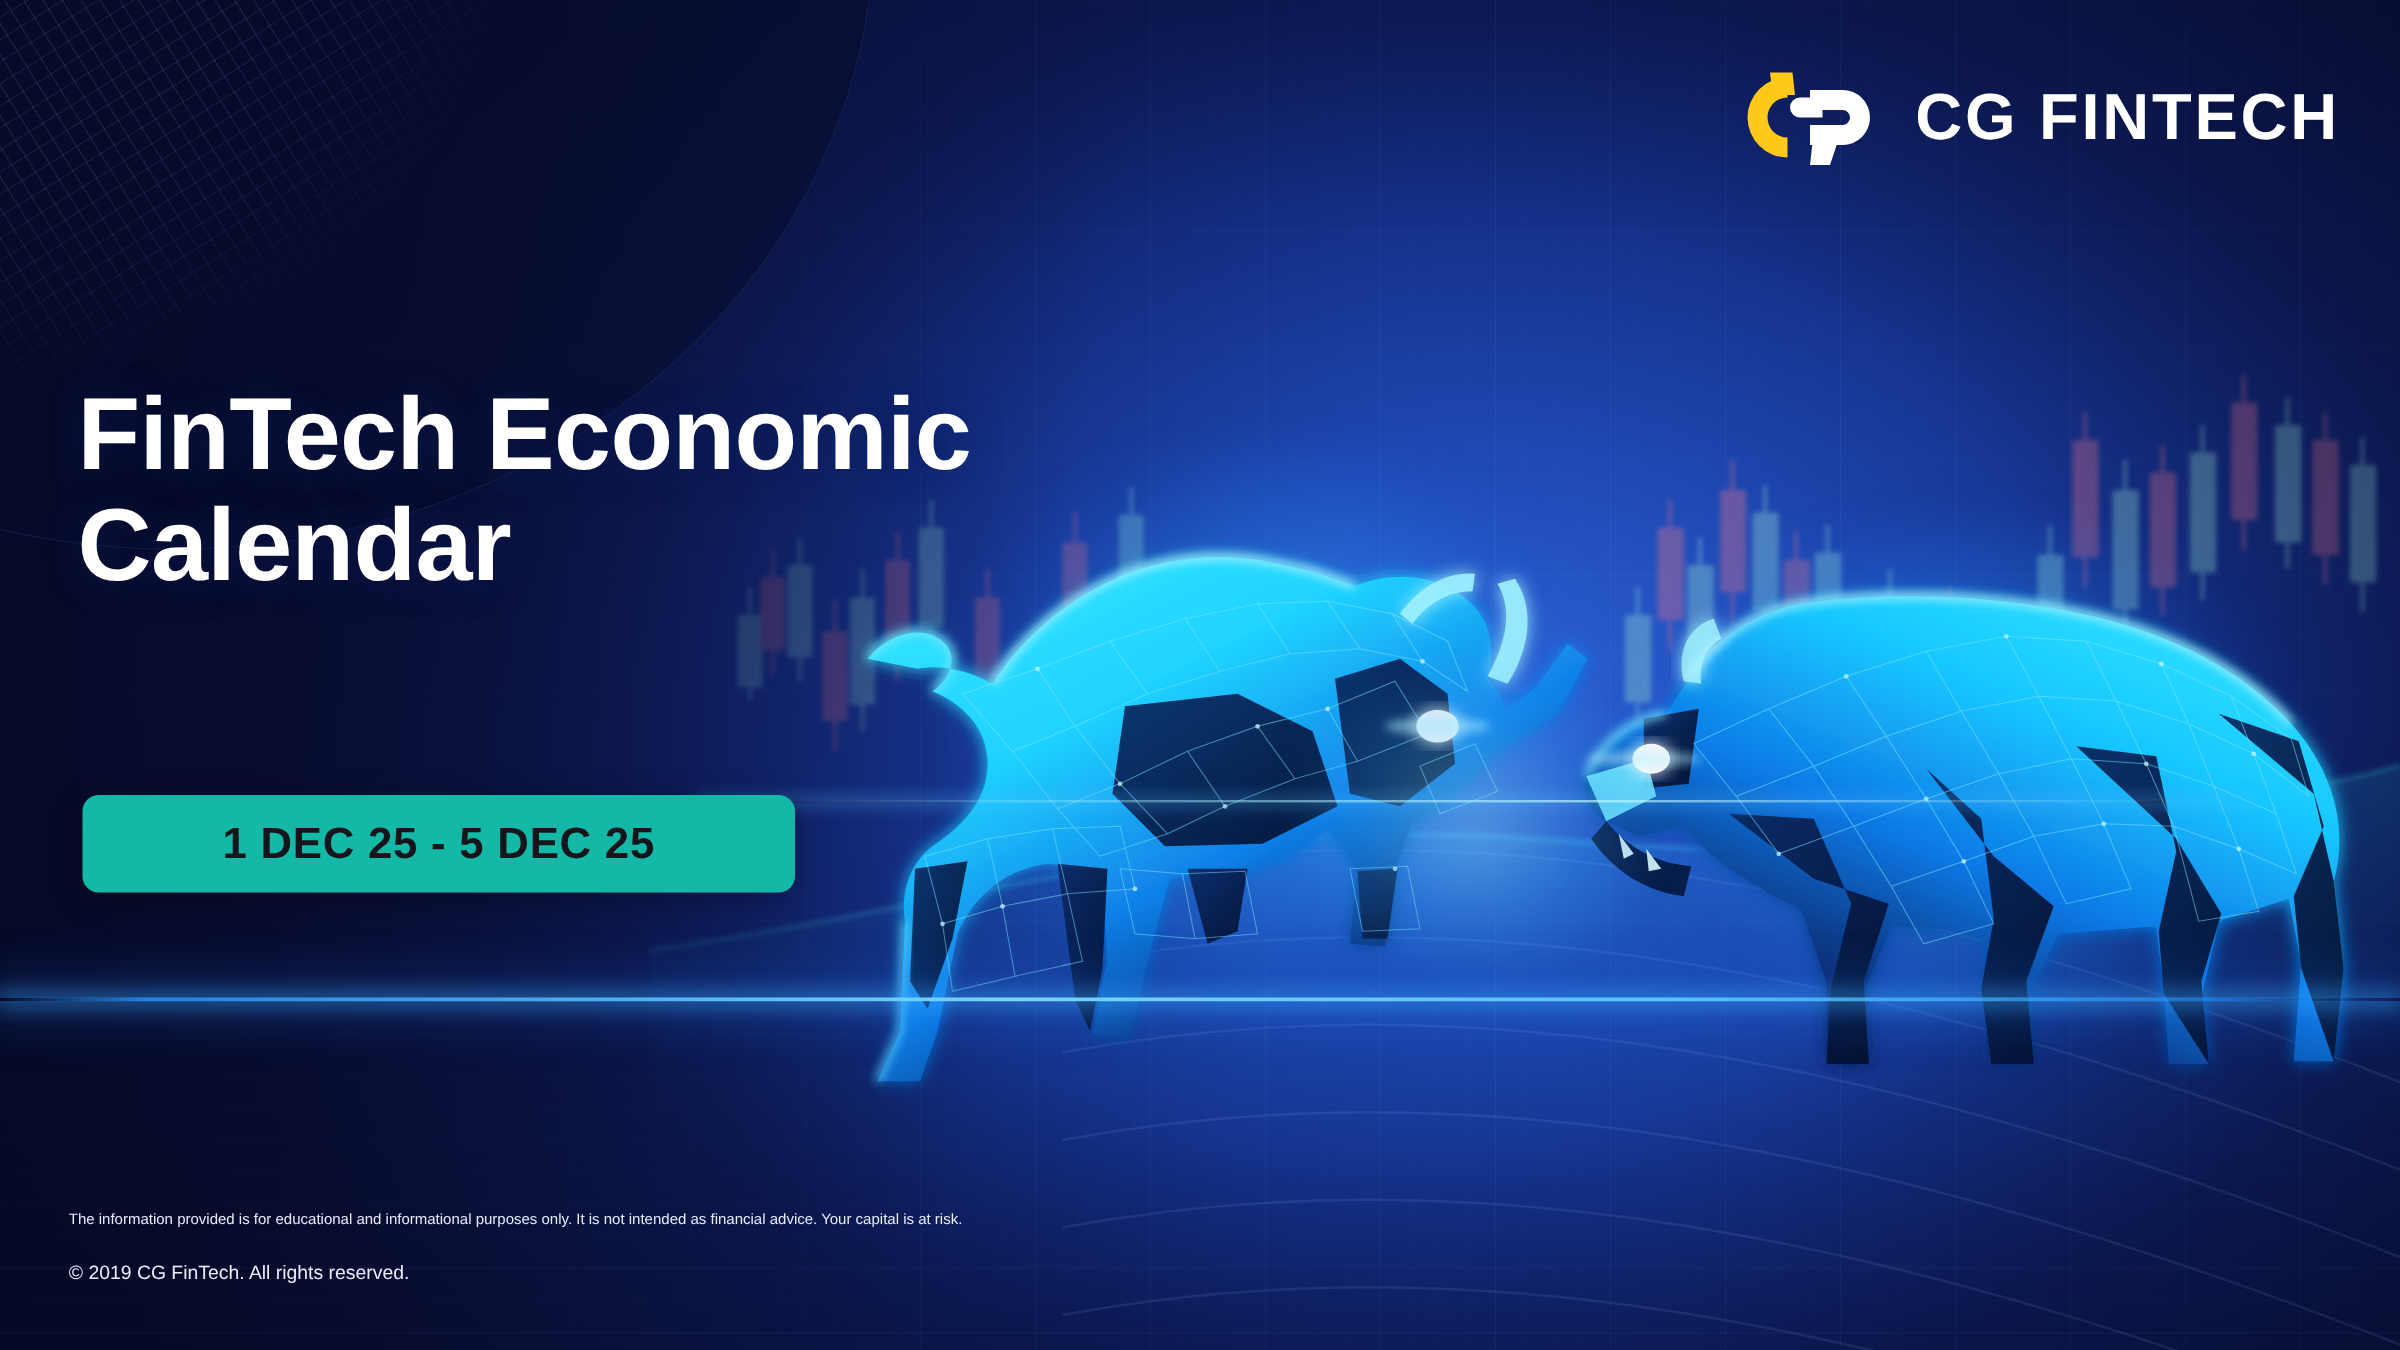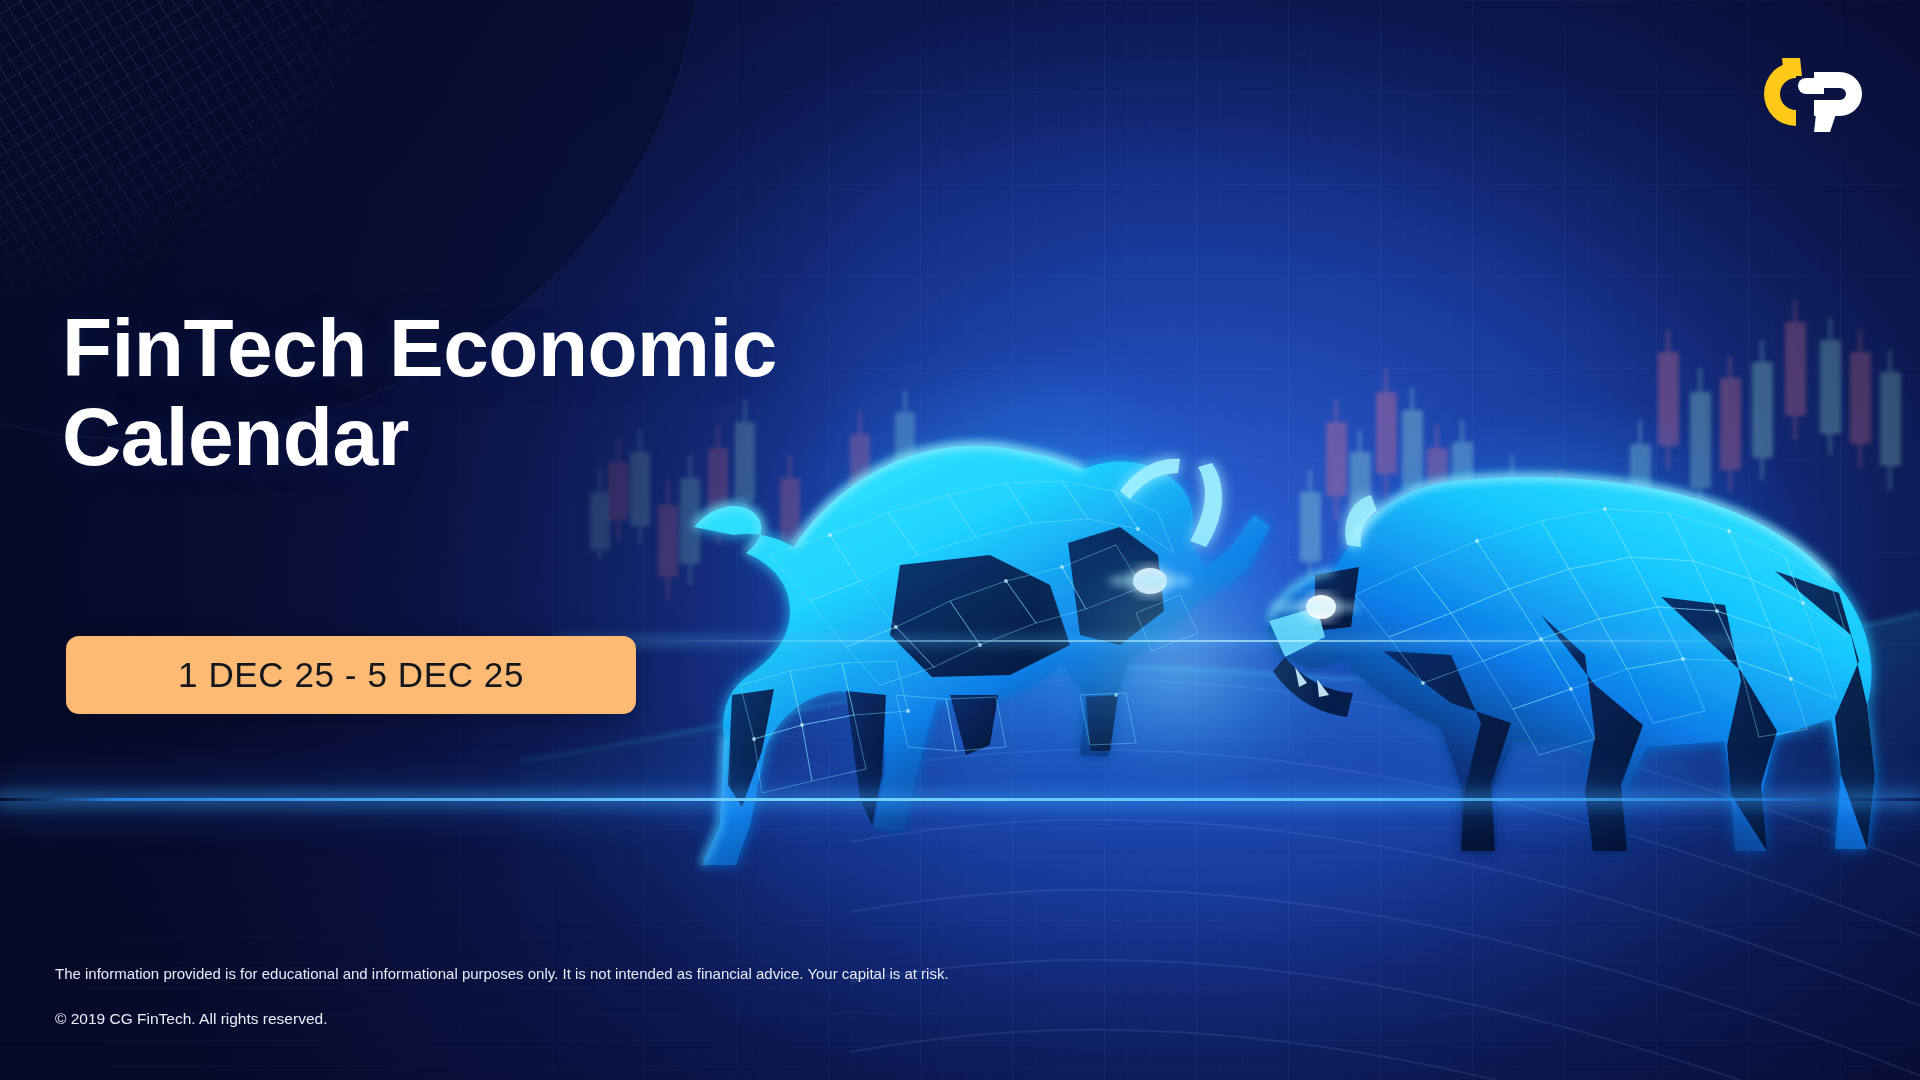--- a/index.html
+++ b/index.html
@@ -189,44 +189,44 @@
     position: absolute;
     left: 66px;
     top: 636px;
     min-width: 570px;
     height: 78px;
     box-sizing: border-box;
     display: flex;
     align-items: center;
     justify-content: center;
     padding: 0 30px;
-    background: #fdba74;
+    background: #14b8a6;
     border-radius: 13px;
     color: #15161c;
     font-size: 35px;
-    font-weight: 400;
+    font-weight: 700;
     letter-spacing: 0.6px;
     white-space: nowrap;
     box-shadow: 0 6px 26px rgba(0,0,0,0.30);
   }
 
   
   .footer {
     position: absolute;
     left: 55px;
     bottom: 52px;
     color: #dfe7fb;
   }
   .disclaimer-title {
     font-size: 15px;
     line-height: 1.42;
     color: #e6ecfd;
   }
   .disclaimer-body {
-    font-size: 15px;
+    font-size: 12px;
     line-height: 1.42;
     color: #e6ecfd;
     margin-bottom: 26px;
   }
   .copyright {
     font-size: 15.5px;
     color: #e9eefd;
   }
 </style>
 </head>
@@ -565,20 +565,21 @@
       <svg viewBox="0 0 128 76" aria-hidden="true">
 
         <path d="M52 6 A 30 30 0 1 0 52 70 L 52 54 A 14 14 0 1 1 52 22 Z" fill="#FFC919"></path>
         <path d="M38 2 L 56 2 L 58 20 L 40 20 Z" fill="#FFC919"></path>
 
         <path d="M70 16 L 96 16 A 22 22 0 0 1 96 60 L 70 60 L 70 44 L 96 44 A 6 6 0 0 0 96 32 L 70 32 Z" fill="#FFFFFF"></path>
         <path d="M62 22 L 80 22 L 80 38 L 62 38 A 8 8 0 0 1 62 22 Z" fill="#FFFFFF"></path>
         <path d="M72 58 L 92 58 L 86 76 L 70 76 Z" fill="#FFFFFF"></path>
       </svg>
     </div>
+    <div class="logo-word">CG FINTECH</div>
   </div>
 
   <h1 class="headline">FinTech Economic Calendar</h1>
 
   <div class="date-badge">1 DEC 25 - 5 DEC 25</div>
 
   <div class="footer">
     <div class="disclaimer-body">The information provided is for educational and informational purposes only. It is not intended as financial advice. Your capital is at risk.</div>
     <div class="copyright">© 2019 CG FinTech. All rights reserved.</div>
   </div>

